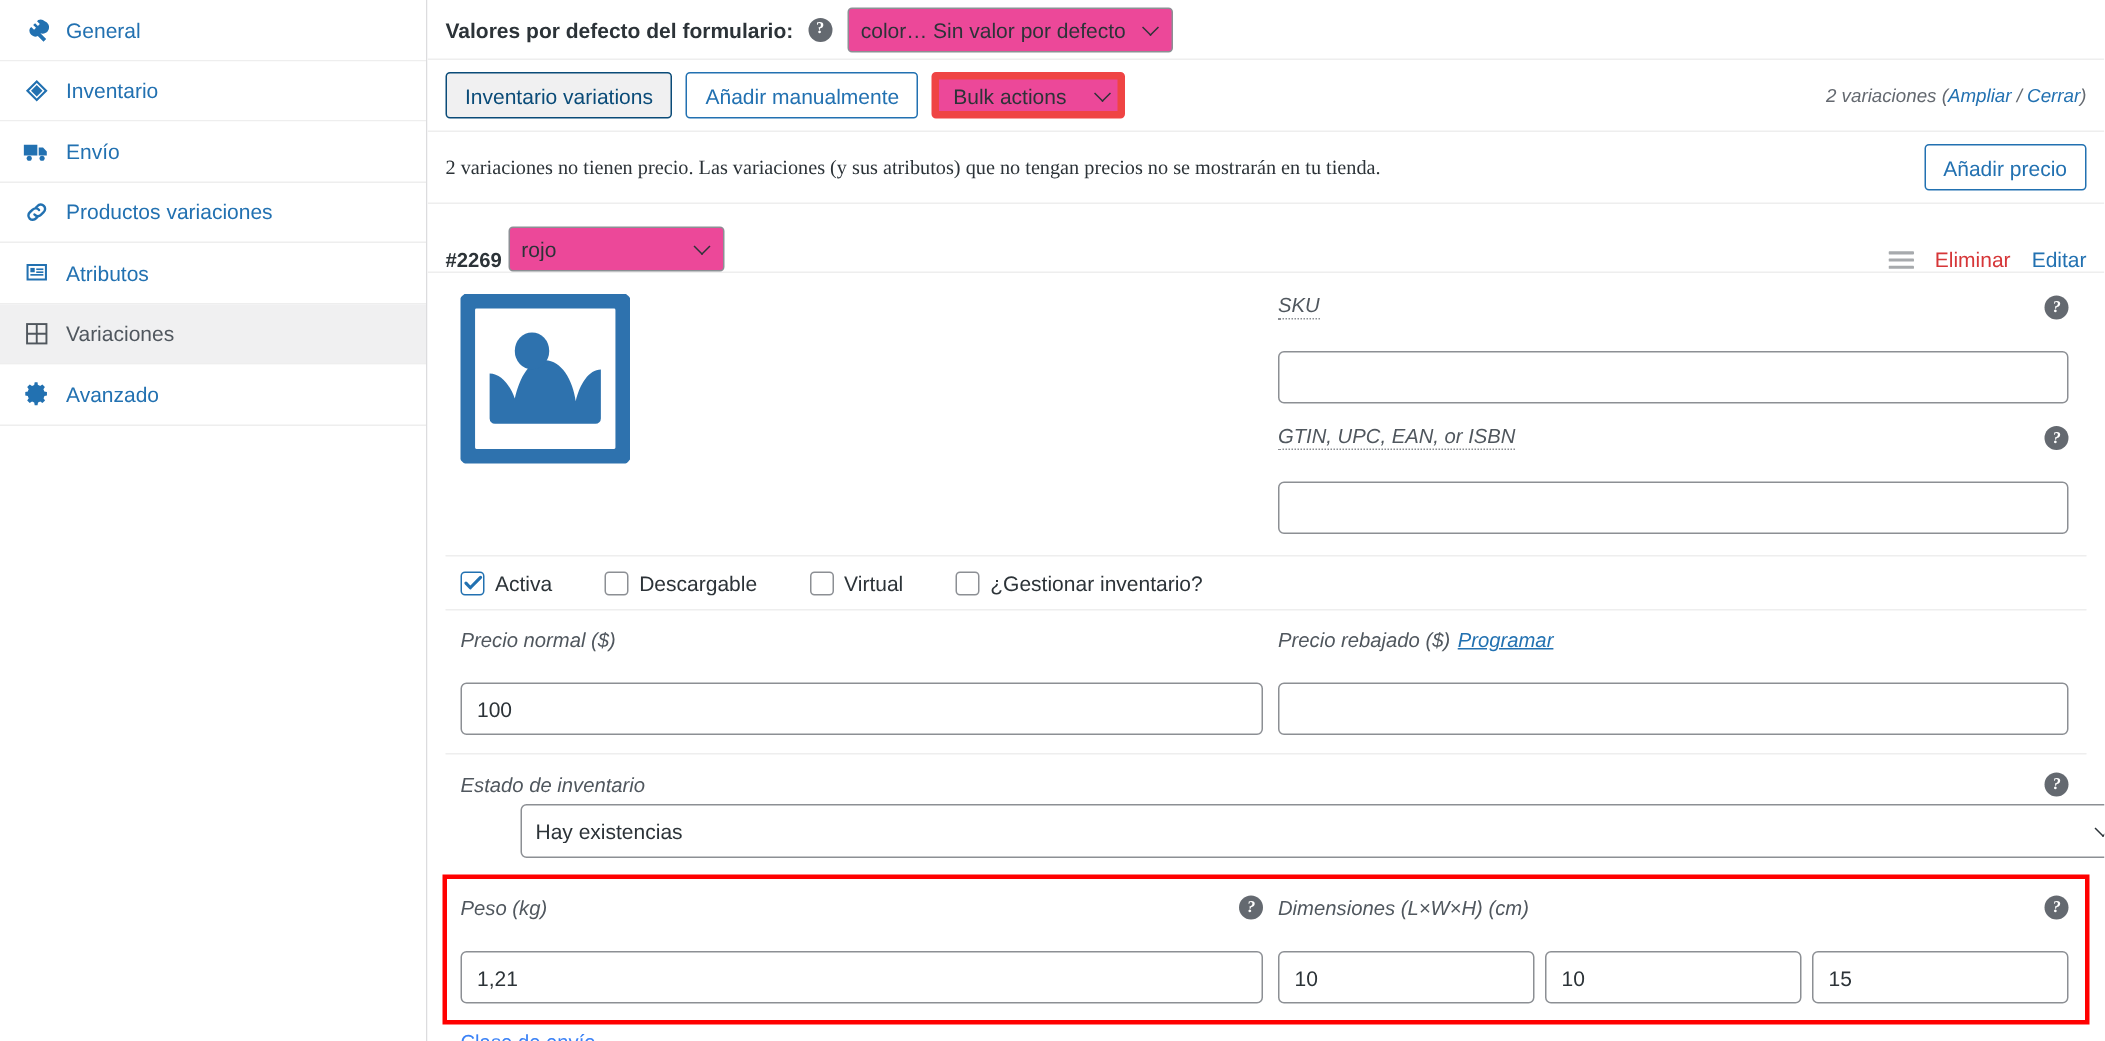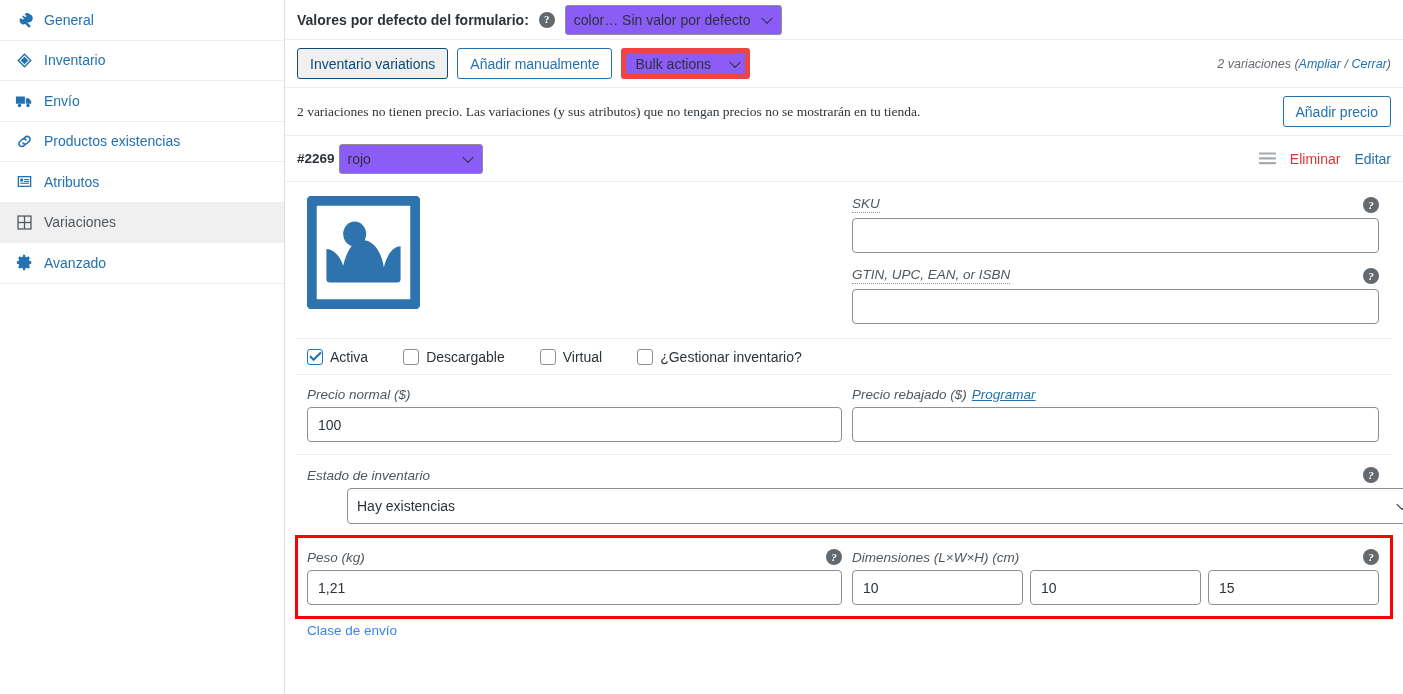--- a/index.html
+++ b/index.html
@@ -65,21 +65,21 @@
     font-family: "Liberation Serif", serif;
     flex: 0 0 16px;
     cursor: help;
     line-height: 1;
   }
 
   .sel {
     appearance: none; -webkit-appearance: none;
     border: 1px solid #8c8f94;
     border-radius: 3px;
-    background: #8b5cf6;
+    background: #ec4899;
     color: #2c3338;
     font-family: "Liberation Sans", sans-serif;
     font-size: 14px;
     height: 30px;
     padding: 0 30px 0 8px;
     cursor: pointer;
     position: relative;
   }
   .selwrap { position: relative; display: inline-block; }
   .selwrap::after {
@@ -131,21 +131,21 @@
   .row-notice {
     display: flex; align-items: center;
     padding: 0 12px;
     height: 48px;
     border-bottom: 1px solid #eeeeee;
   }
   .notice-text { font-size: 13.5px; color: #2c3338; font-family: Liberation Serif, serif; }
   .notice-btn { margin-left: auto; }
 
   .row-varhead {
-    display: flex; align-items: center;
+    display: flex; align-items: flex-end;
     padding: 0 12px;
     height: 46px;
     border-bottom: 1px solid #eeeeee;
     gap: 0;
   }
   .var-id { font-weight: bold; font-size: 13.5px; color: #2c3338; margin-right: 4px; }
   .var-sel { height: 30px; width: 144px; padding: 0 28px 0 8px; }
   .var-actions { margin-left: auto; display: flex; align-items: center; gap: 14px; }
   .drag-ico { color: #a7aaad; display: inline-flex; cursor: grab; }
   .lnk-del { color: #d63638; font-size: 14px; text-decoration: none; cursor: pointer; }
@@ -184,20 +184,21 @@
     width: 100%;
     height: 35px;
     border: 1px solid #8c8f94;
     border-radius: 4px;
     background: #fff;
     font-family: "Liberation Sans", sans-serif;
     font-size: 14px;
     color: #2c3338;
     padding: 0 10px;
     outline: none;
+    margin-top: 16px;
   }
 
   .blk-checks {
     display: flex; align-items: center;
     gap: 0;
     height: 36px;
     padding-left: 10px;
     border-bottom: 1px solid #eeeeee;
     text-align: center;
   }
@@ -306,21 +307,21 @@
       <span class="side-label">Envío</span>
     </div>
 
     <div class="side-item">
       <span class="s-ico">
         <svg width="17" height="17" viewBox="0 0 20 20" fill="none" stroke="currentColor" stroke-width="1.9" stroke-linecap="round">
             <path d="M8.2 11.8a3.4 3.4 0 0 0 5 .3l2.2-2.2a3.4 3.4 0 1 0-4.8-4.8l-1.2 1.2"></path>
             <path d="M11.8 8.2a3.4 3.4 0 0 0-5-.3L4.6 10a3.4 3.4 0 1 0 4.8 4.8l1.2-1.2"></path>
           </svg>
       </span>
-      <span class="side-label">Productos existencias</span>
+      <span class="side-label">Productos variaciones</span>
     </div>
 
     <div class="side-item">
       <span class="s-ico">
         <svg width="17" height="17" viewBox="0 0 20 20" fill="currentColor">
             <path d="M2 3.5h16v13H2v-13zm1.6 1.6v9.8h12.8V5.1H3.6z"></path>
             <rect x="5" y="6.6" width="3.4" height="3.4"></rect>
             <rect x="9.6" y="7" width="5.6" height="1.3"></rect>
             <rect x="9.6" y="9.3" width="5.6" height="1.3"></rect>
             <rect x="5" y="11.4" width="10.2" height="1.3"></rect>

